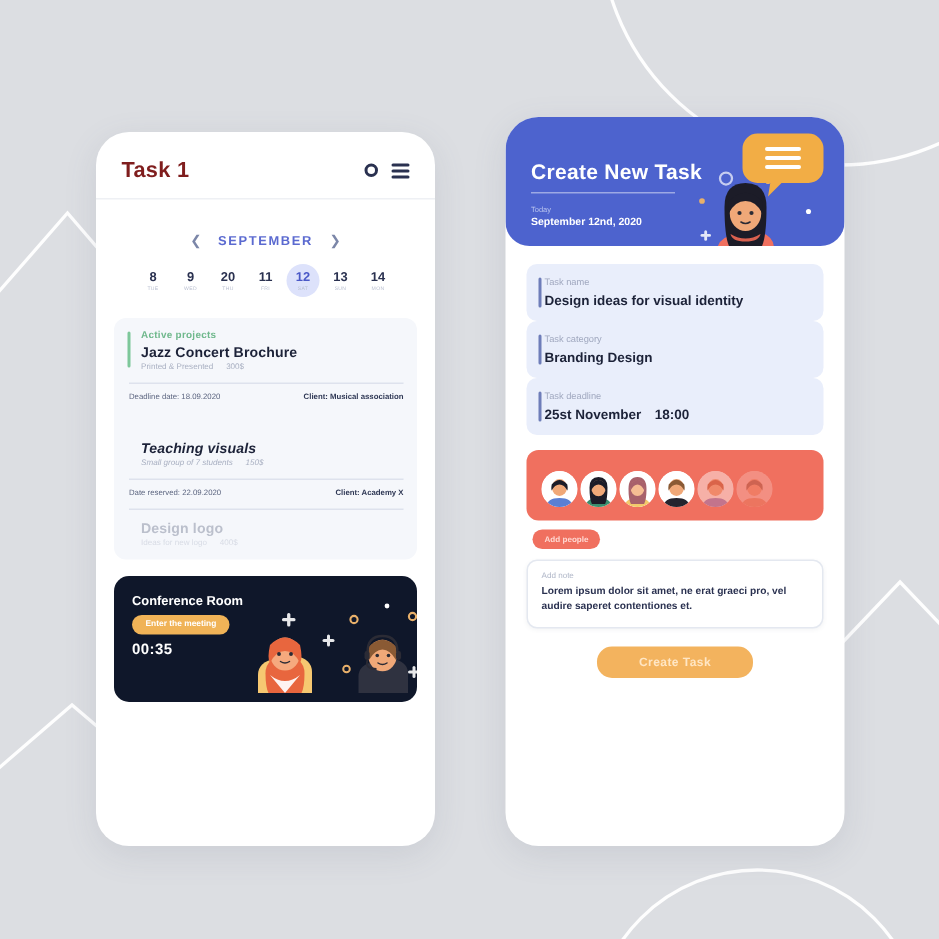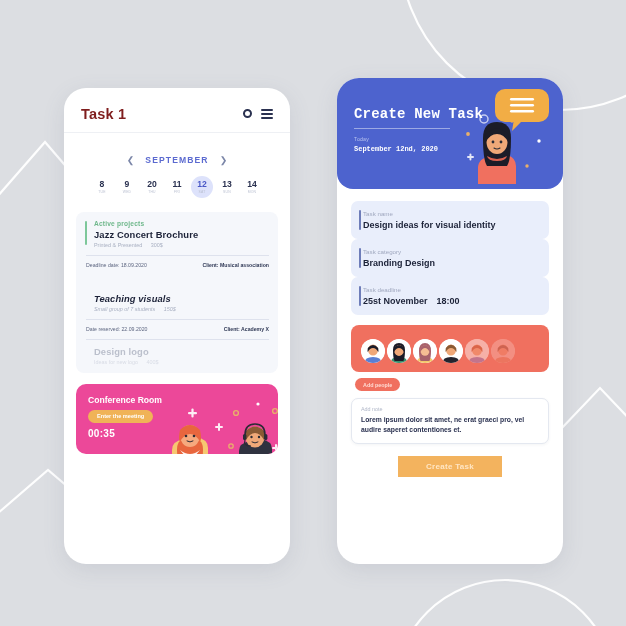--- a/index.html
+++ b/index.html
@@ -91,39 +91,39 @@
     padding-top: 6px; border-top: 1px solid rgba(170,180,205,.30);
   }
   .c-meta .cl { font-weight: bold; color:#2f3855; }
   .divider { height:1px; background: rgba(170,180,205,.30); margin: 7px 0 0 0; }
   .faded { opacity: .38; }
   .faded .c-title { color:#5d6680; }
 
   
   .conf {
     margin: 11px 12px 0 12px;
-    height: 70px;
-    background: #ec4899;
+    height: 84px;
+    background: #0f172a;
     border-radius: 10px;
     position: relative;
     overflow: hidden;
   }
   .conf-title { position:absolute; left:12px; top:11px; font-size:8.6px; font-weight:bold; color:#fff; }
   .conf-btn {
     position:absolute; left:12px; top:26px;
     background:#f0b357; color:#fff; font-size:5.6px; font-weight:bold;
     padding:3.5px 9px; border-radius:9px; border:none; cursor:pointer;
   }
   .conf-time { position:absolute; left:12px; top:44px; font-size:10px; font-weight:bold; color:#fff; letter-spacing:.3px; }
 
   
   .rp-header {
-    height: 111px; background: #4d63ce;
+    height: 86px; background: #4d63ce;
     border-radius: 0 0 16px 16px;
-    position: relative; overflow: hidden; font-family: Liberation Mono, monospace;
+    position: relative; overflow: hidden;
   }
   .rp-title {
     position:absolute; left:17px; top:28px;
     font-size:14px; font-weight:bold; color:#fff; letter-spacing:.2px;
   }
   .rp-underline { position:absolute; left:17px; top:50px; width:96px; height:1.2px; background:rgba(255,255,255,.45); }
   .rp-today { position:absolute; left:17px; top:59px; font-size:5px; color:#b9c4ef; }
   .rp-date  { position:absolute; left:17px; top:67px; font-size:7px; font-weight:bold; color:#fff; }
 
   
@@ -162,21 +162,21 @@
     padding:7px 9px 8px 9px; box-shadow:0 1px 3px rgba(90,100,120,.07);
     cursor: text;
   }
   .n-label { font-size:5.4px; color:#b0b7c8; }
   .n-value { font-size:6.8px; font-weight:bold; color:#2a3150; line-height:1.5; margin-top:3px; }
 
   .create-task {
     display:block; margin: 12px auto 0 auto;
     background:#f3b35e; color:#ffe6c4;
     font-size:8px; font-weight:bold; letter-spacing:.3px;
-    padding:6px 0; width:104px; border-radius:0; border:none; cursor:pointer;
+    padding:6px 0; width:104px; border-radius:10px; border:none; cursor:pointer;
   }
 </style>
 </head>
 <body>
 
 <div class="bg-deco">
   <svg width="626" height="626" viewBox="0 0 626 626">
     <polyline points="-10,205 45,142 82,185 132,130 185,190 245,122" fill="none" stroke="#ffffff" stroke-width="2.2" opacity=".95"></polyline>
     <polyline points="-10,520 48,470 95,510 140,462 190,520" fill="none" stroke="#ffffff" stroke-width="2.2" opacity=".95"></polyline>
     <polyline points="560,430 600,388 640,430" fill="none" stroke="#ffffff" stroke-width="2.2" opacity=".95"></polyline>

